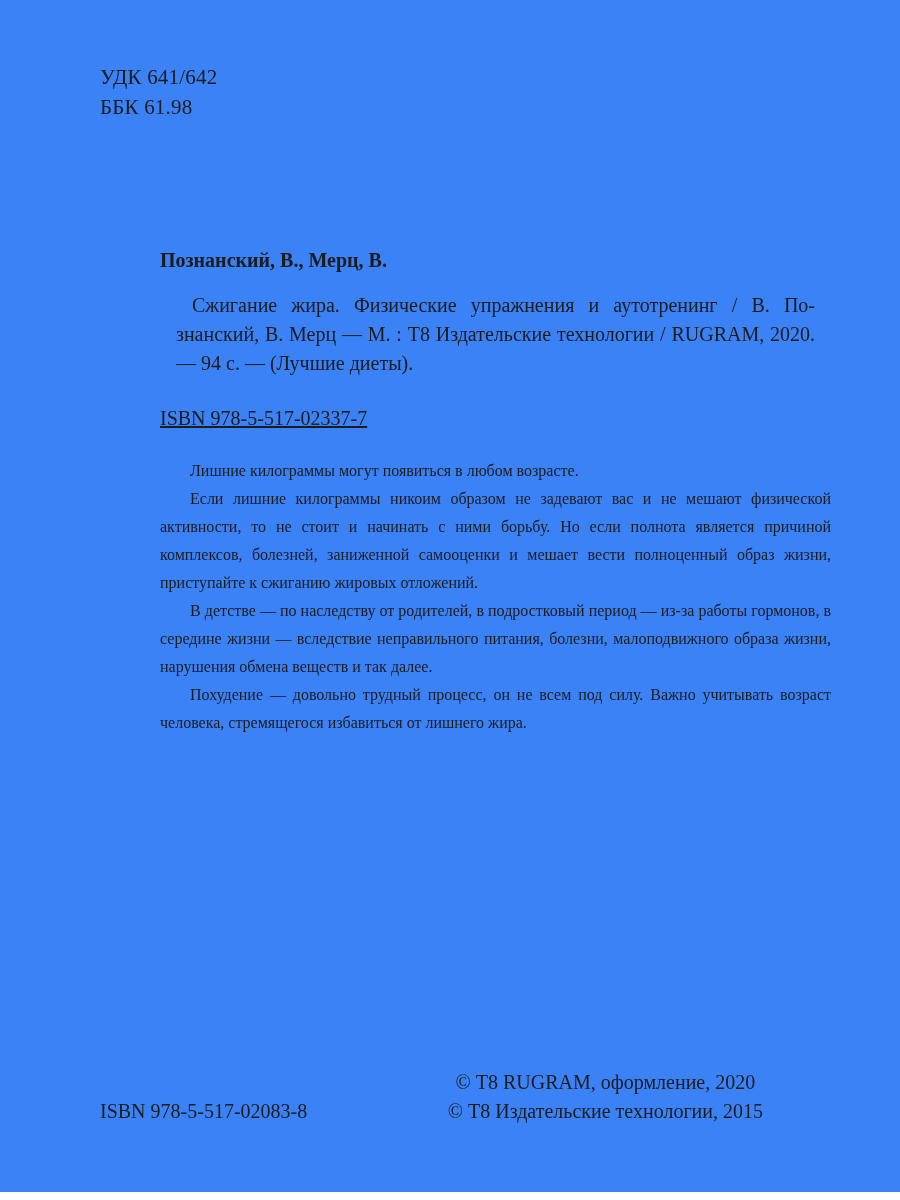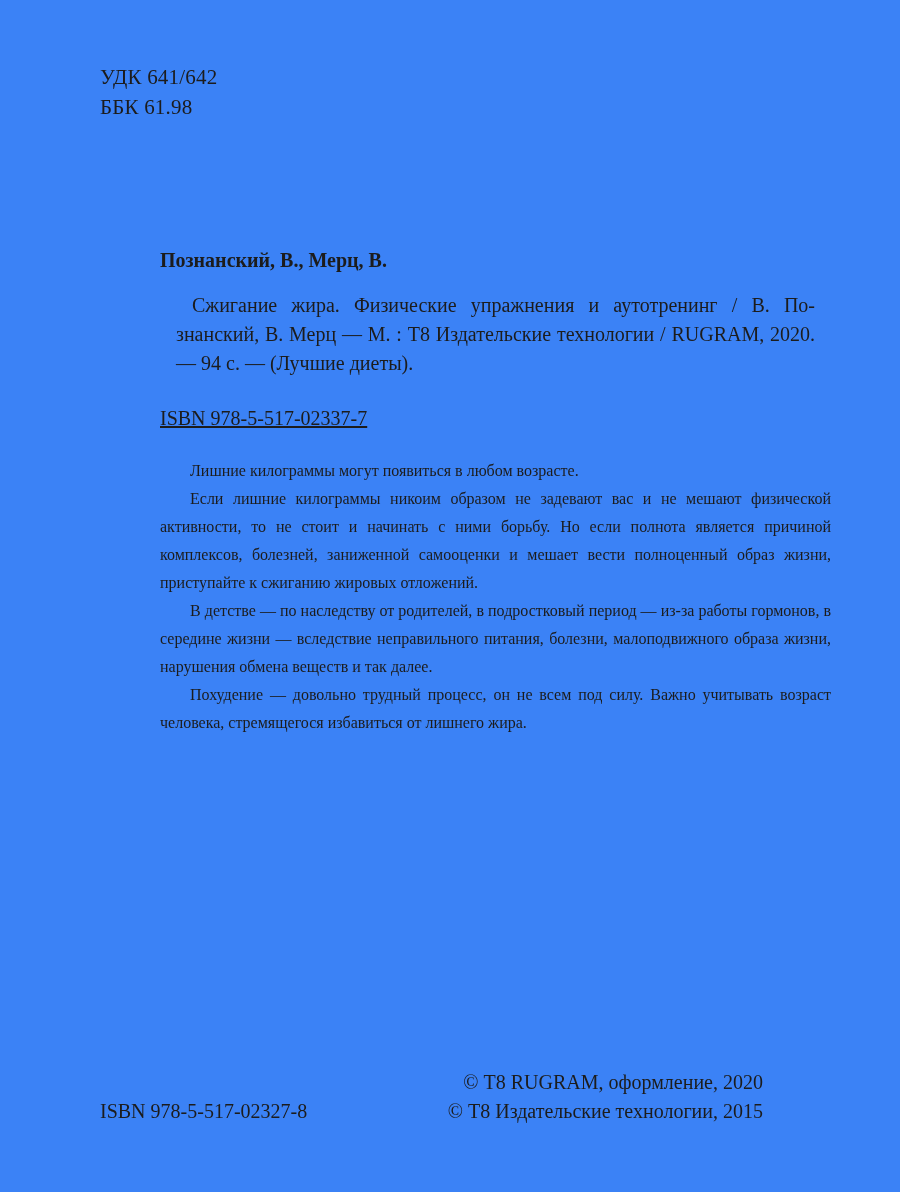--- a/index.html
+++ b/index.html
@@ -69,21 +69,21 @@
     left: 100px;
     right: 137px;
     bottom: 66px;
     display: flex;
     justify-content: space-between;
     align-items: flex-end;
     font-size: 20px;
     line-height: 29px;
   }
   .copyright-block {
-    text-align: right;
+    text-align: center;
   }
 </style>
 </head>
 <body>
 
 <div class="page">
 
   <div class="classification">
     <div>УДК 641/642</div>
     <div>ББК 61.98</div>
@@ -97,20 +97,20 @@
 
   <div class="annotation">
     <p>Лишние килограммы могут появиться в любом возрасте.</p>
     <p>Если лишние килограммы никоим образом не задевают вас и не мешают физической активности, то не стоит и на­чинать с ними борьбу. Но если полнота является причиной комплексов, болезней, заниженной самооценки и мешает вести полноценный образ жизни, приступайте к сжиганию жировых отложений.</p>
     <p>В детстве — по наследству от родителей, в подростко­вый период — из-за работы гормонов, в середине жизни — вследствие неправильного питания, болезни, малоподвиж­ного образа жизни, нарушения обмена веществ и так далее.</p>
     <p>Похудение — довольно трудный процесс, он не всем под силу. Важно учитывать возраст человека, стремящегося из­бавиться от лишнего жира.</p>
   </div>
 
 
   <div class="footer">
-    <div>ISBN 978-5-517-02327-8</div>
+    <div>ISBN 978-5-517-02083-8</div>
     <div class="copyright-block">
       <div>© Т8 RUGRAM, оформление, 2020</div>
       <div>© Т8 Издательские технологии, 2015</div>
     </div>
   </div>
 
 </div>
 
 </body></html>

